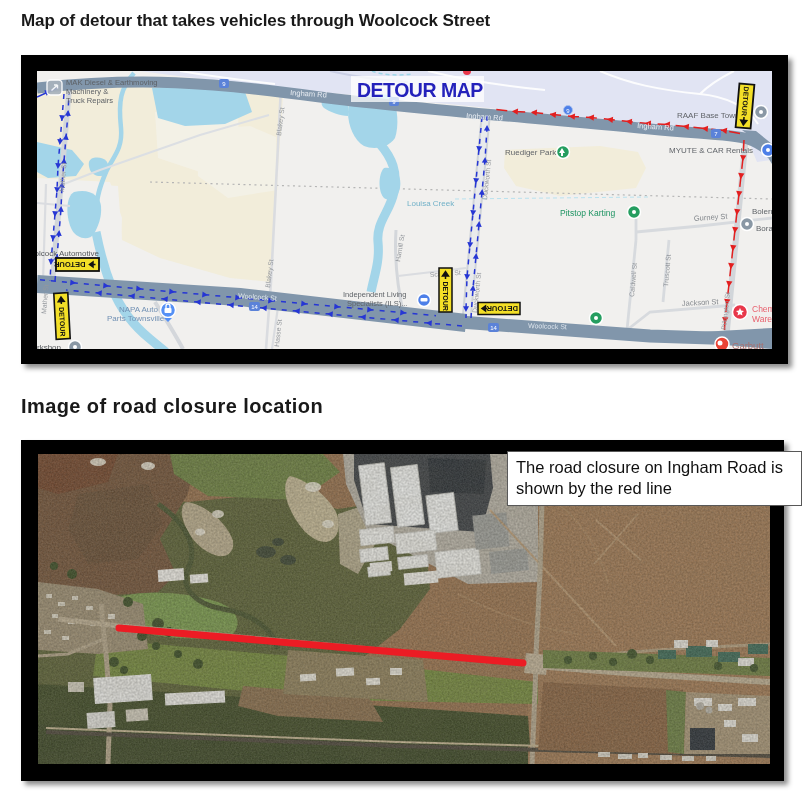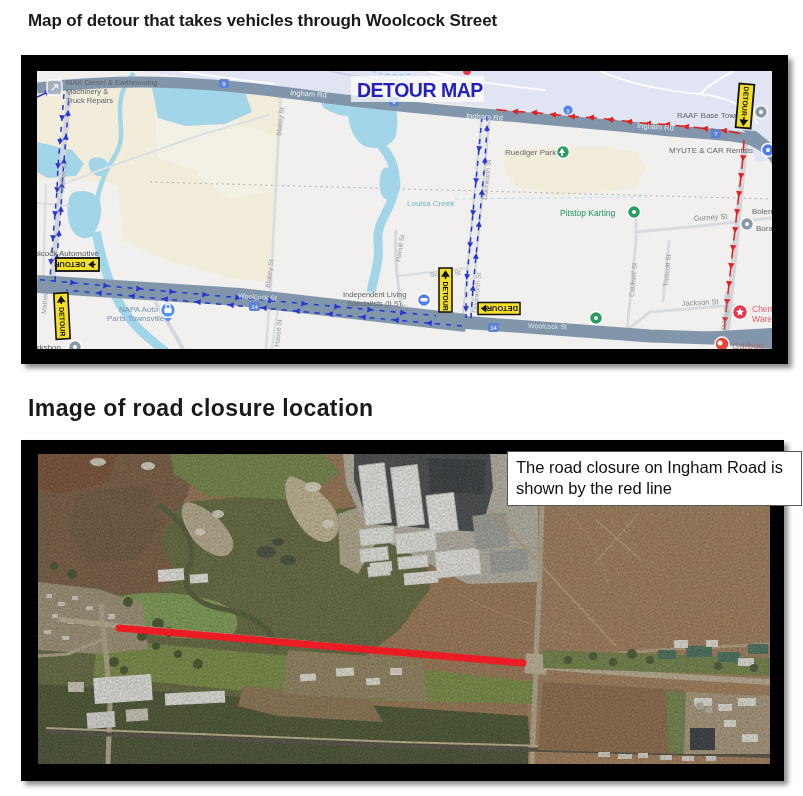--- a/index.html
+++ b/index.html
@@ -1,17 +1,17 @@
 <!DOCTYPE html>
 <html><head>
 <meta charset="utf-8">
 <style>
 html,body{margin:0;padding:0;background:#fff;}
 body{width:803px;height:796px;position:relative;font-family:"Liberation Sans",sans-serif;overflow:hidden;}
-.hd{position:absolute;left:28px;font-weight:bold;font-size:17px;color:#191919;letter-spacing:-0.1px;}
+.hd{position:absolute;left:21px;font-weight:bold;font-size:17px;color:#191919;letter-spacing:-0.1px;}
 #f1{position:absolute;left:21px;top:55px;width:735px;height:278px;background:#000;padding:16px 16px 15px 16px;box-shadow:4px 4px 5px rgba(0,0,0,0.45);}
 #f2{position:absolute;left:21px;top:440px;width:732px;height:310px;background:#000;padding:14px 14px 17px 17px;box-shadow:4px 4px 5px rgba(0,0,0,0.45);}
 #callout{position:absolute;left:454px;top:11px;width:277px;background:#fff;border:1px solid #585858;color:#101010;font-size:16.5px;line-height:21px;padding:5px 8px 6px 8px;margin-left:32px;}
 </style>
 </head>
 <body>
 
 <div class="hd" style="top:11px;">Map of detour that takes vehicles through Woolcock Street</div>
 
 <div id="f1">
@@ -328,21 +328,21 @@
       </g>
 
 <g transform="translate(745,106) rotate(5)">
         <rect x="-7.5" y="-22" width="15" height="44" fill="#f3df27" stroke="#111" stroke-width="1.8"></rect>
         <text x="0" y="0" font-size="7" font-weight="bold" fill="#111" transform="rotate(90) translate(-19.5,2.6)">DETOUR</text>
         <path d="M0,11 L0,18 M-3,14.5 L0,19 L3,14.5 Z" stroke="#111" stroke-width="1.5" fill="#111"></path>
       </g>
 </svg>
 </div>
 
-<div class="hd" style="top:395px;font-size:23px;letter-spacing:0.4px;text-align:center;">Image of road closure location</div>
+<div class="hd" style="top:395px;font-size:20px;letter-spacing:0.4px;text-align:center;">Image of road closure location</div>
 
 <div id="f2" style="position:absolute;">
 <svg width="732" height="310" viewBox="0 0 732 310" xmlns="http://www.w3.org/2000/svg">
 <defs>
 <filter id="grainD" x="0" y="0" width="100%" height="100%">
 <feTurbulence type="fractalNoise" baseFrequency="0.5" numOctaves="2" seed="7"></feTurbulence>
 <feColorMatrix type="matrix" values="0 0 0 0 0  0 0 0 0 0  0 0 0 0 0  0 0 0 0.85 0"></feColorMatrix>
 </filter>
 <filter id="grainL" x="0" y="0" width="100%" height="100%">
 <feTurbulence type="fractalNoise" baseFrequency="0.75" numOctaves="2" seed="3"></feTurbulence>

